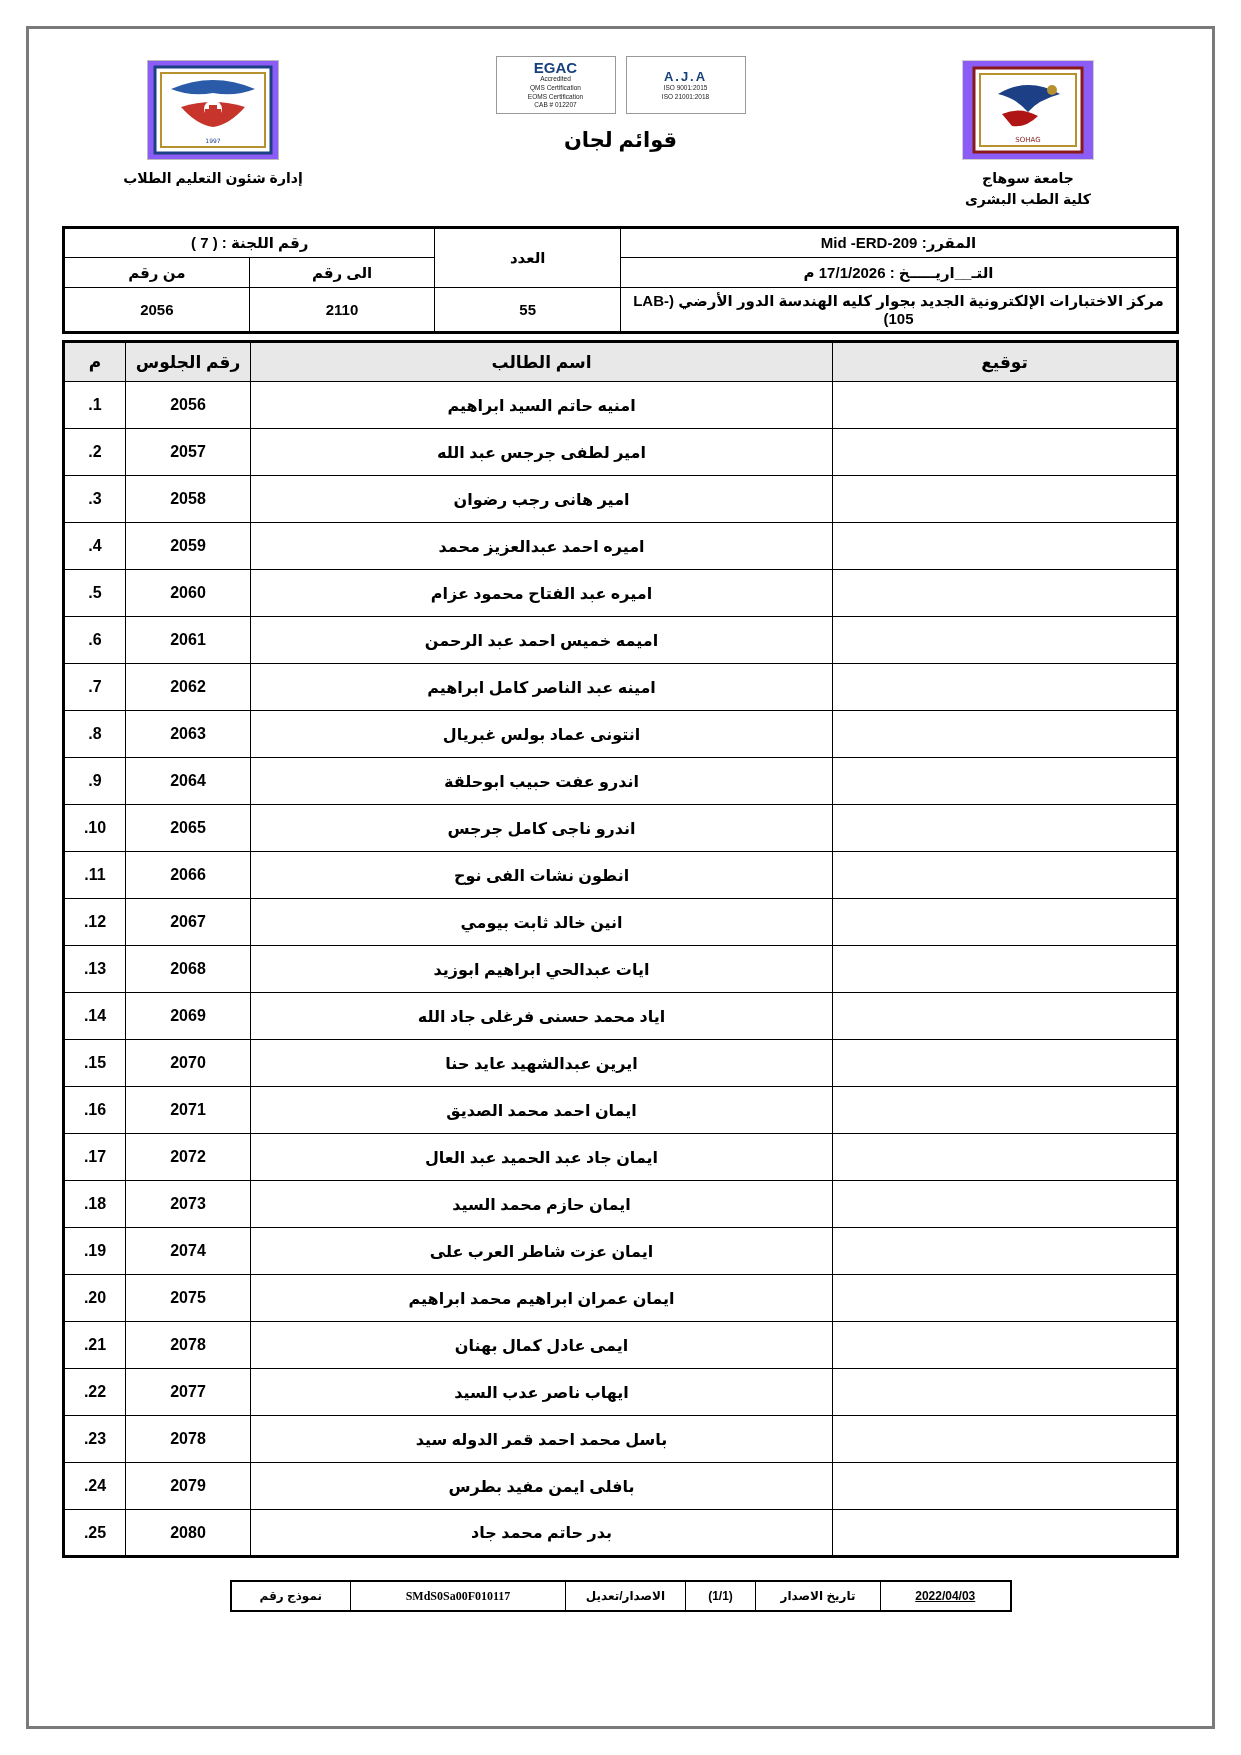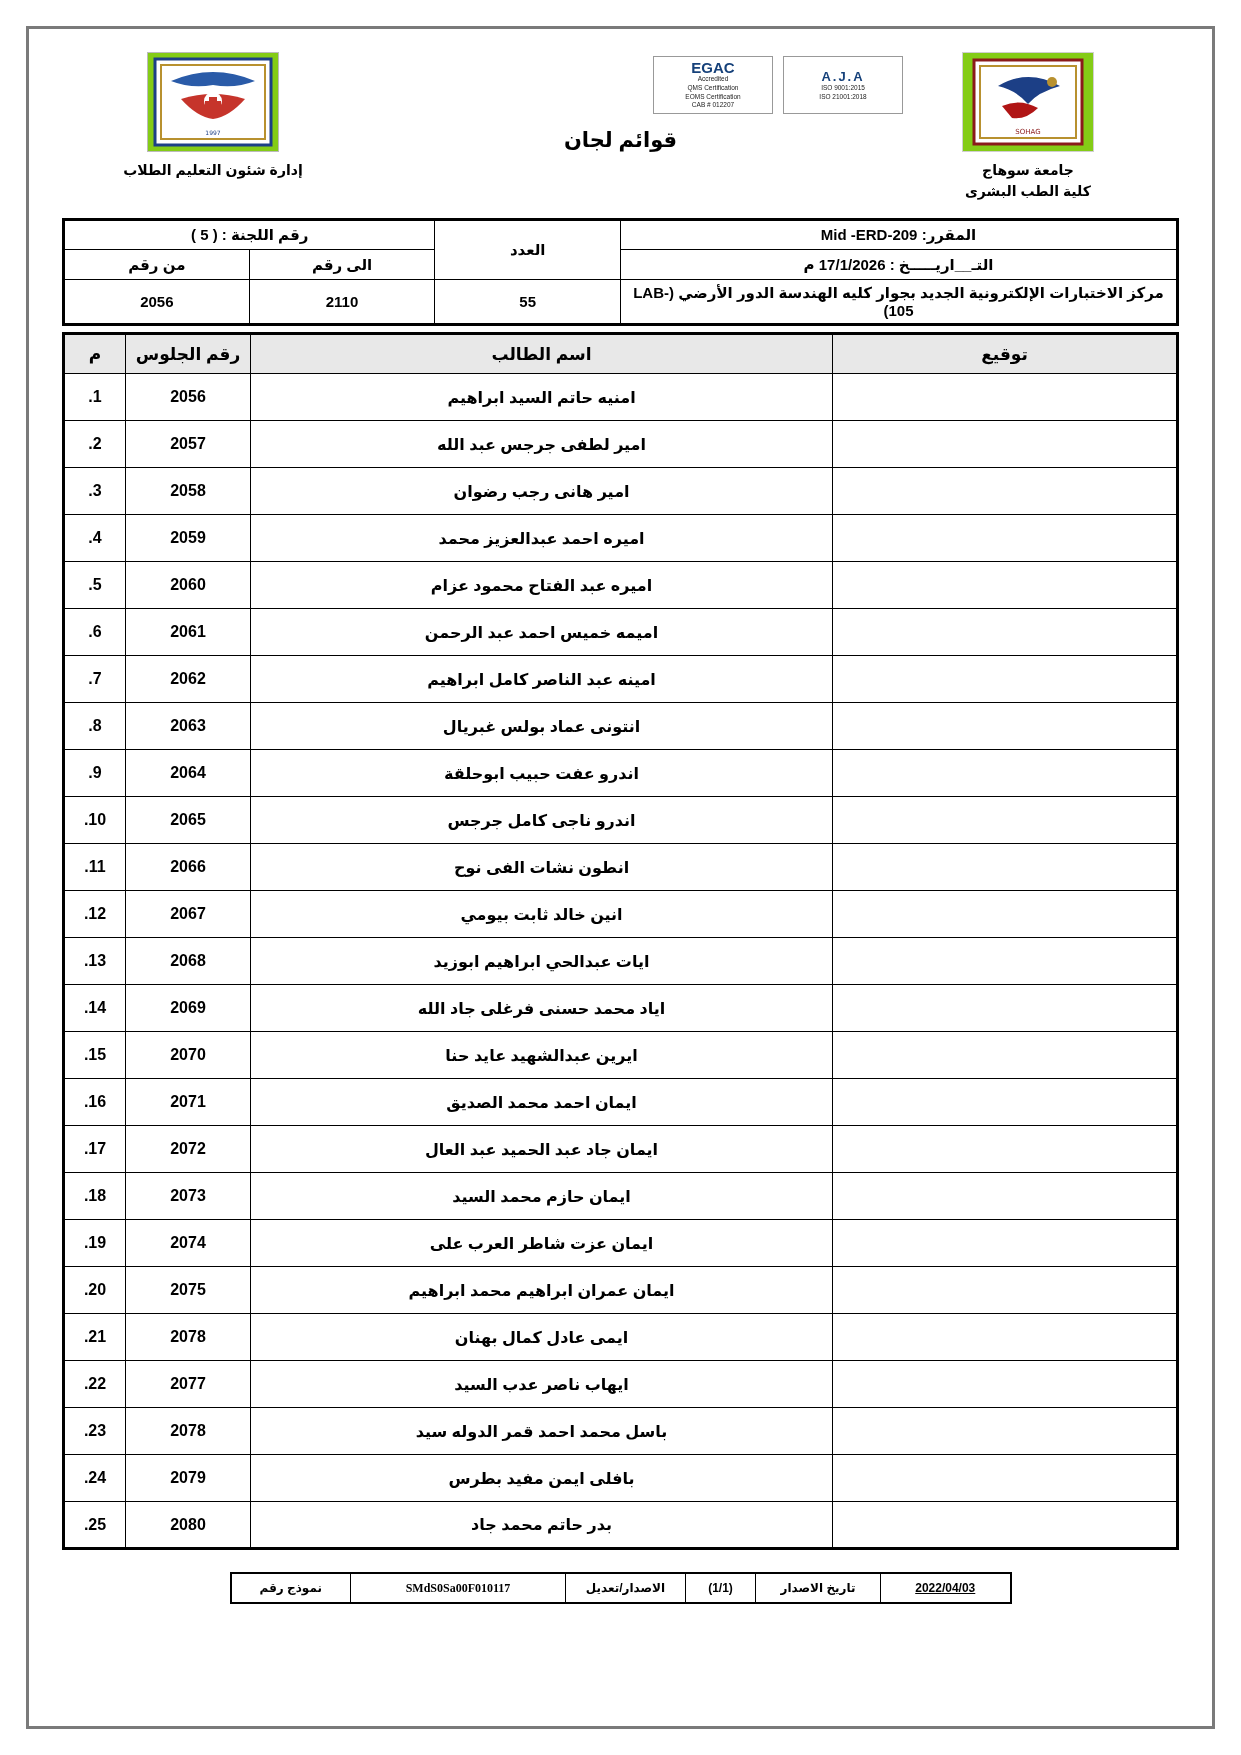--- a/index.html
+++ b/index.html
@@ -35,40 +35,41 @@
     align-items: flex-start;
     justify-content: space-between;
     padding: 14px 26px 0 26px;
   }
   .header-side {
     width: 250px;
     text-align: center;
   }
   .logo-box {
     width: 132px; height: 100px;
-    margin: 0 auto;
+    margin: 8px auto;
     border: 1px solid #bbb;
-    background: #84cc16;
+    background: #8b5cf6;
     display: flex; align-items: center; justify-content: center;
     overflow: hidden;
   }
   .logo-box.right { border-color: #cfcfcf; }
   .side-caption {
     font-size: 14px;
     font-weight: bold;
     margin-top: 8px;
     line-height: 1.5;
   }
   .header-center {
     flex: 1;
     text-align: center;
     padding-top: 4px;
   }
   .cert-row {
     display: flex;
+    justify-content: center;
     gap: 10px;
     margin-bottom: 10px;
   }
   .cert-box {
     border: 1px solid #999;
     padding: 3px 6px;
     min-width: 120px;
     min-height: 58px;
     display: flex;
     flex-direction: column;
@@ -218,21 +219,21 @@
         </div>
         <div class="side-caption">إدارة شئون التعليم الطلاب</div>
       </div>
     </div>
 
     <table class="meta-table">
       <tbody>
         <tr>
           <td class="meta-left meta-course" colspan="3">المقرر: Mid -ERD-209</td>
           <td rowspan="2">العدد</td>
-          <td colspan="2">رقم اللجنة : ( 5 )</td>
+          <td colspan="2">رقم اللجنة : ( 7 )</td>
         </tr>
         <tr>
           <td class="meta-left" colspan="3">التـ__اريـــــخ : 17/1/2026 م</td>
           <td>الى رقم</td>
           <td>من رقم</td>
         </tr>
         <tr>
           <td class="meta-left meta-place" colspan="3">مركز الاختبارات الإلكترونية الجديد بجوار كليه الهندسة الدور الأرضي (LAB-105)</td>
           <td class="num-big">55</td>
           <td class="num-big">2110</td>

